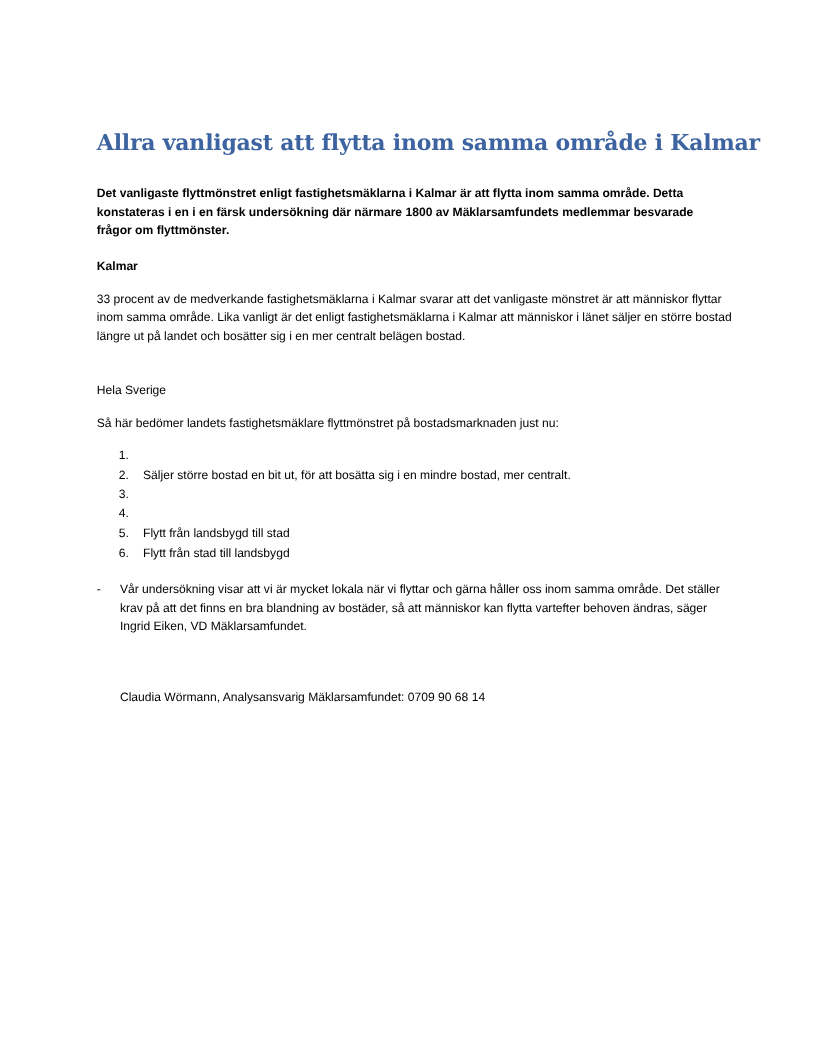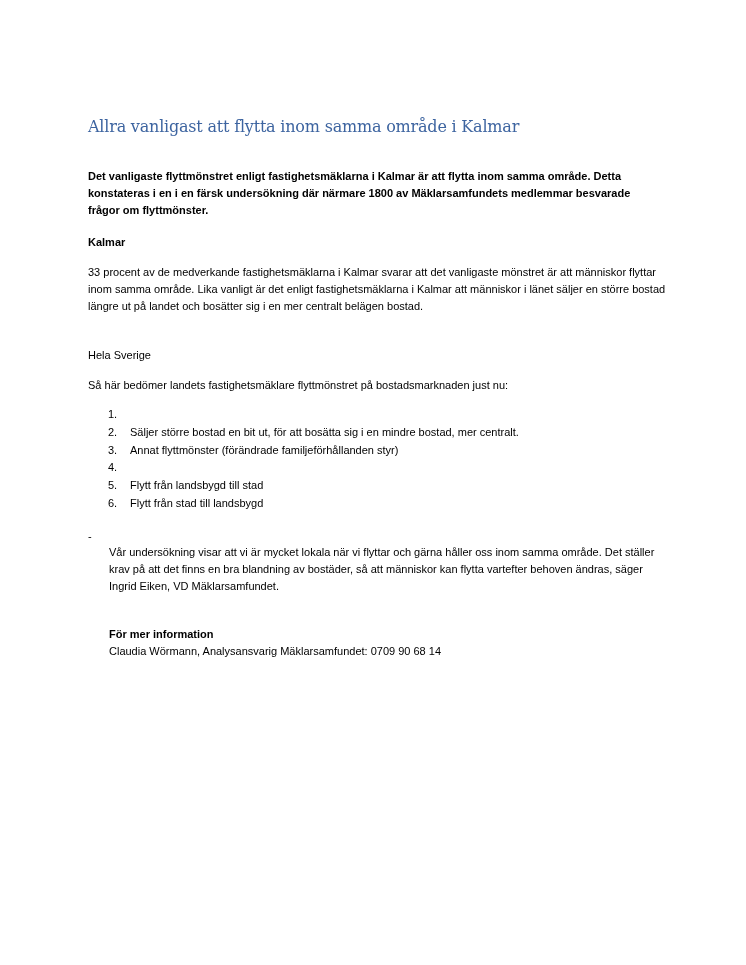--- a/index.html
+++ b/index.html
@@ -19,22 +19,22 @@
       position: absolute;
       left: 88px;
       top: 0;
       width: 580px;
     }
     .title {
       position: absolute;
       left: 0;
       top: 117px;
       font-family: "DejaVu Serif", "Liberation Serif", serif;
-      font-weight: normal;
-      font-size: 16px;
+      font-weight: bold;
+      font-size: 20px;
       color: #3d64a0;
       white-space: nowrap;
       letter-spacing: -0.2px;
     }
     .text {
       font-size: 11px;
       line-height: 17px;
     }
     .lead {
       position: absolute;
@@ -91,21 +91,20 @@
       top: 528px;
       width: 580px;
       display: flex;
     }
     .quote .dash {
       width: 21px;
       flex: 0 0 21px;
     }
     .quote .qtext {
       flex: 1;
-      margin-top: 16px;
     }
     .contact {
       position: absolute;
       left: 21px;
       top: 626px;
     }
     .contact .c-head {
       font-weight: bold;
     }
   </style>
@@ -126,37 +125,35 @@
   <ol class="text list">
     <li>
       <span class="num">1.</span>
     </li>
     <li>
       <span class="num">2.</span>
       <span>Säljer större bostad en bit ut, för att bosätta sig i en mindre bostad, mer centralt.</span>
     </li>
     <li>
       <span class="num">3.</span>
-      <span>Annat flyttmönster (förändrade familjeförhållanden styr)</span>
     </li>
     <li>
       <span class="num">4.</span>
     </li>
     <li>
       <span class="num">5.</span>
       <span>Flytt från landsbygd till stad</span>
     </li>
     <li>
       <span class="num">6.</span>
       <span>Flytt från stad till landsbygd</span>
     </li>
   </ol>
 
   <div class="text quote">
     <span class="dash">-</span>
     <span class="qtext">Vår undersökning visar att vi är mycket lokala när vi flyttar och gärna håller oss inom samma område. Det ställer krav på att det finns en bra blandning av bostäder, så att människor kan flytta vartefter behoven ändras, säger Ingrid Eiken, VD Mäklarsamfundet.</span>
   </div>
 
   <div class="text contact">
-    <div class="c-head">För mer information</div>
     <div>Claudia Wörmann, Analysansvarig Mäklarsamfundet: 0709 90 68 14</div>
   </div>
 </div>
 
 </body></html>

